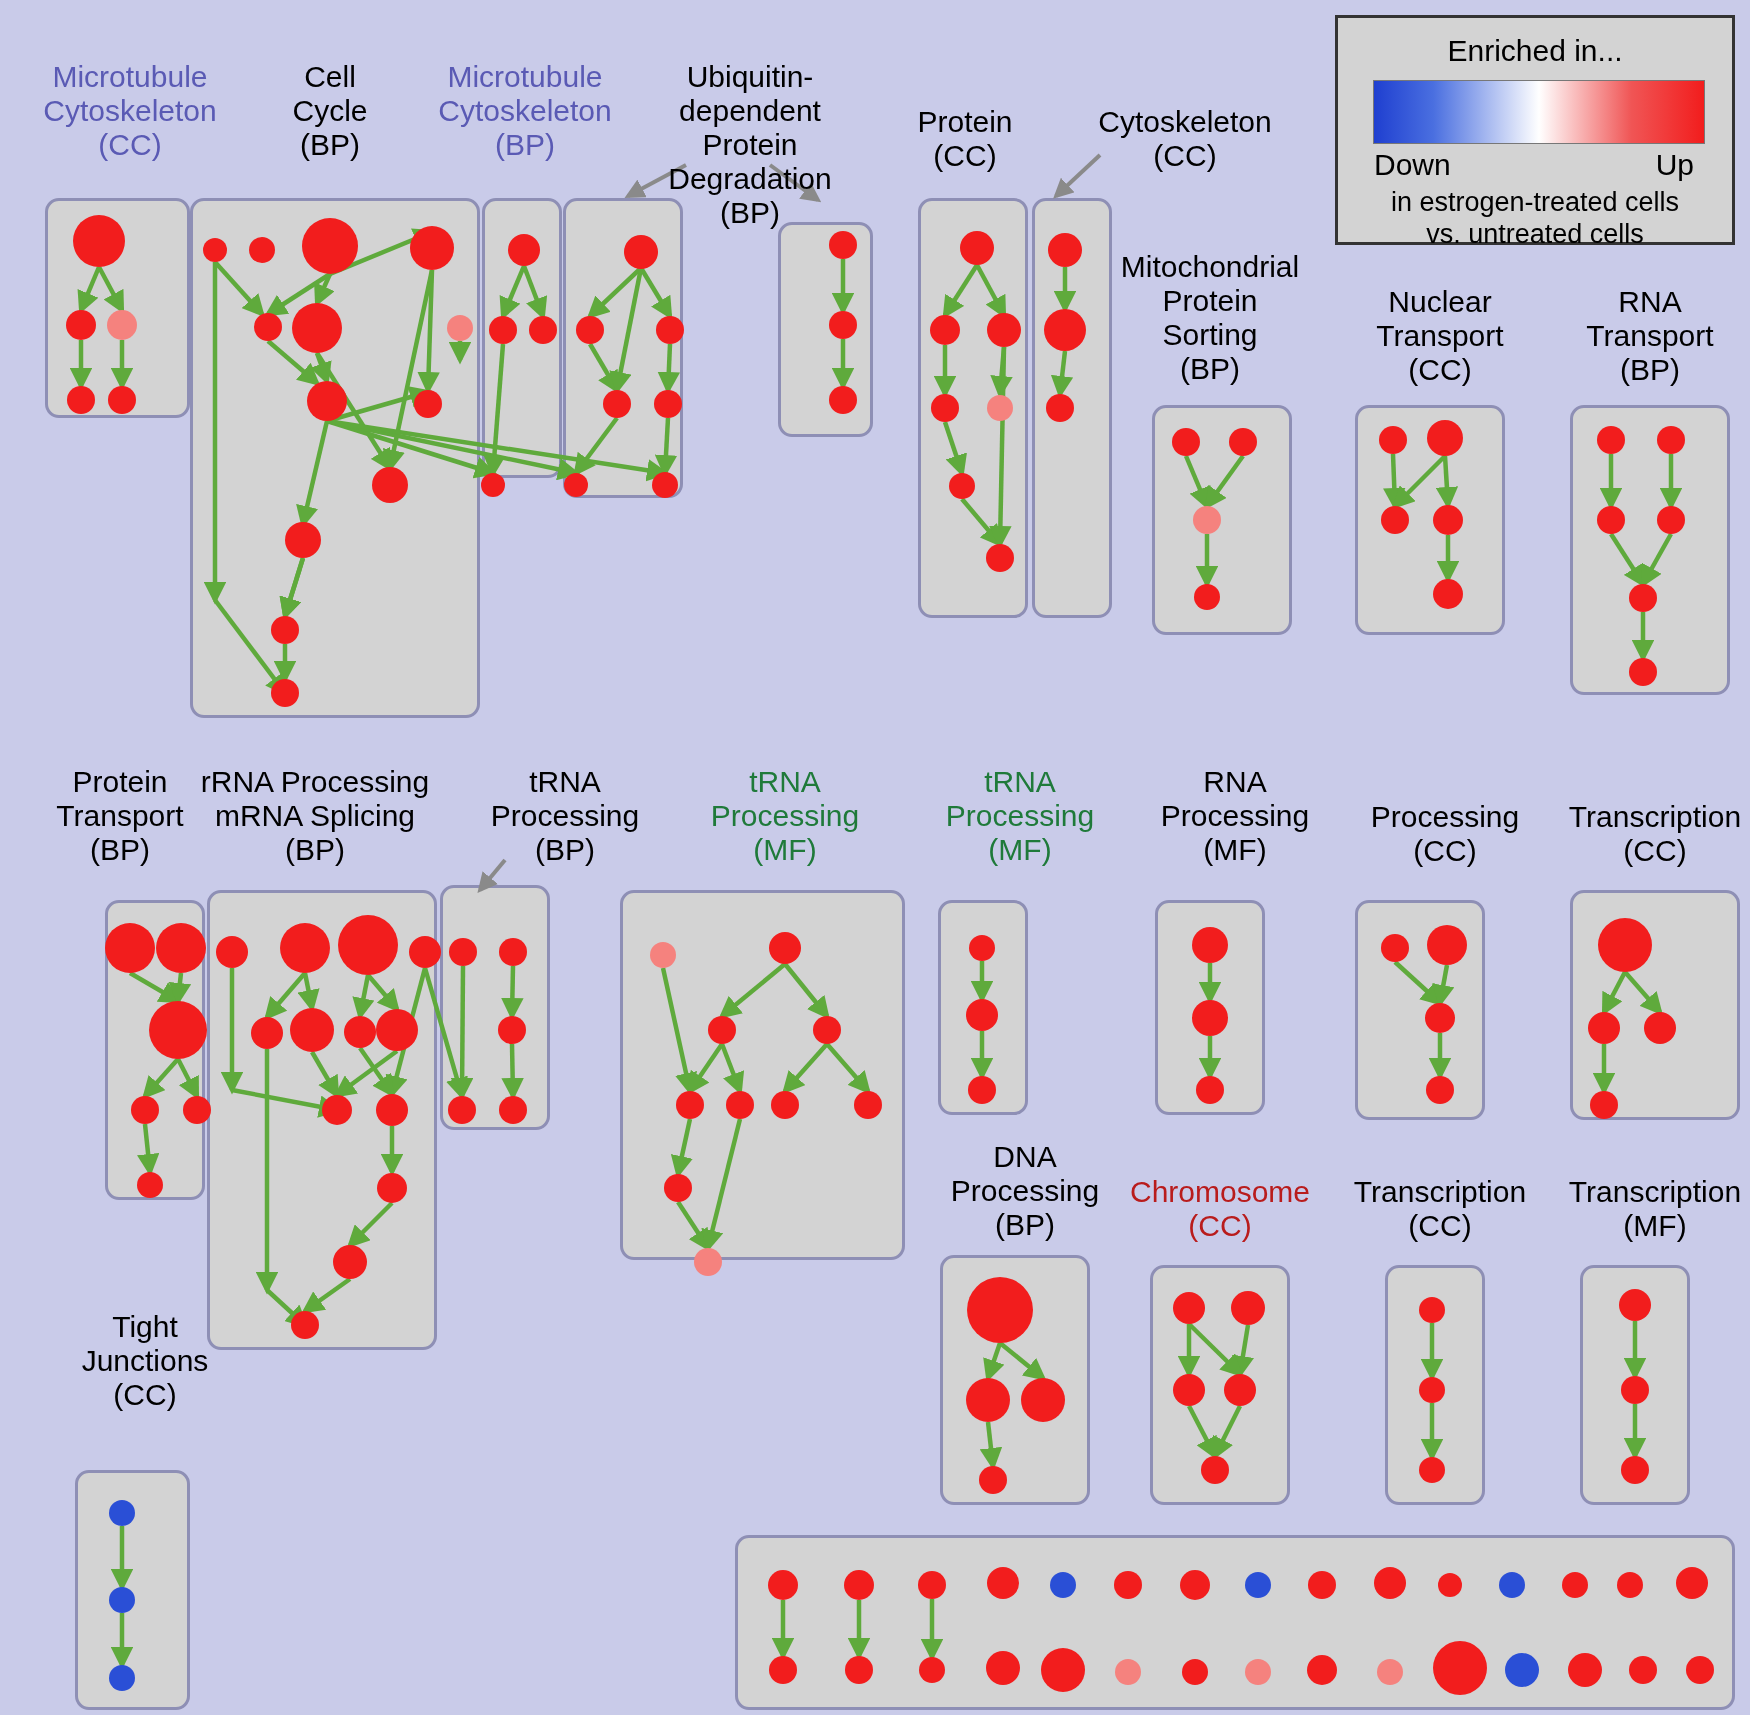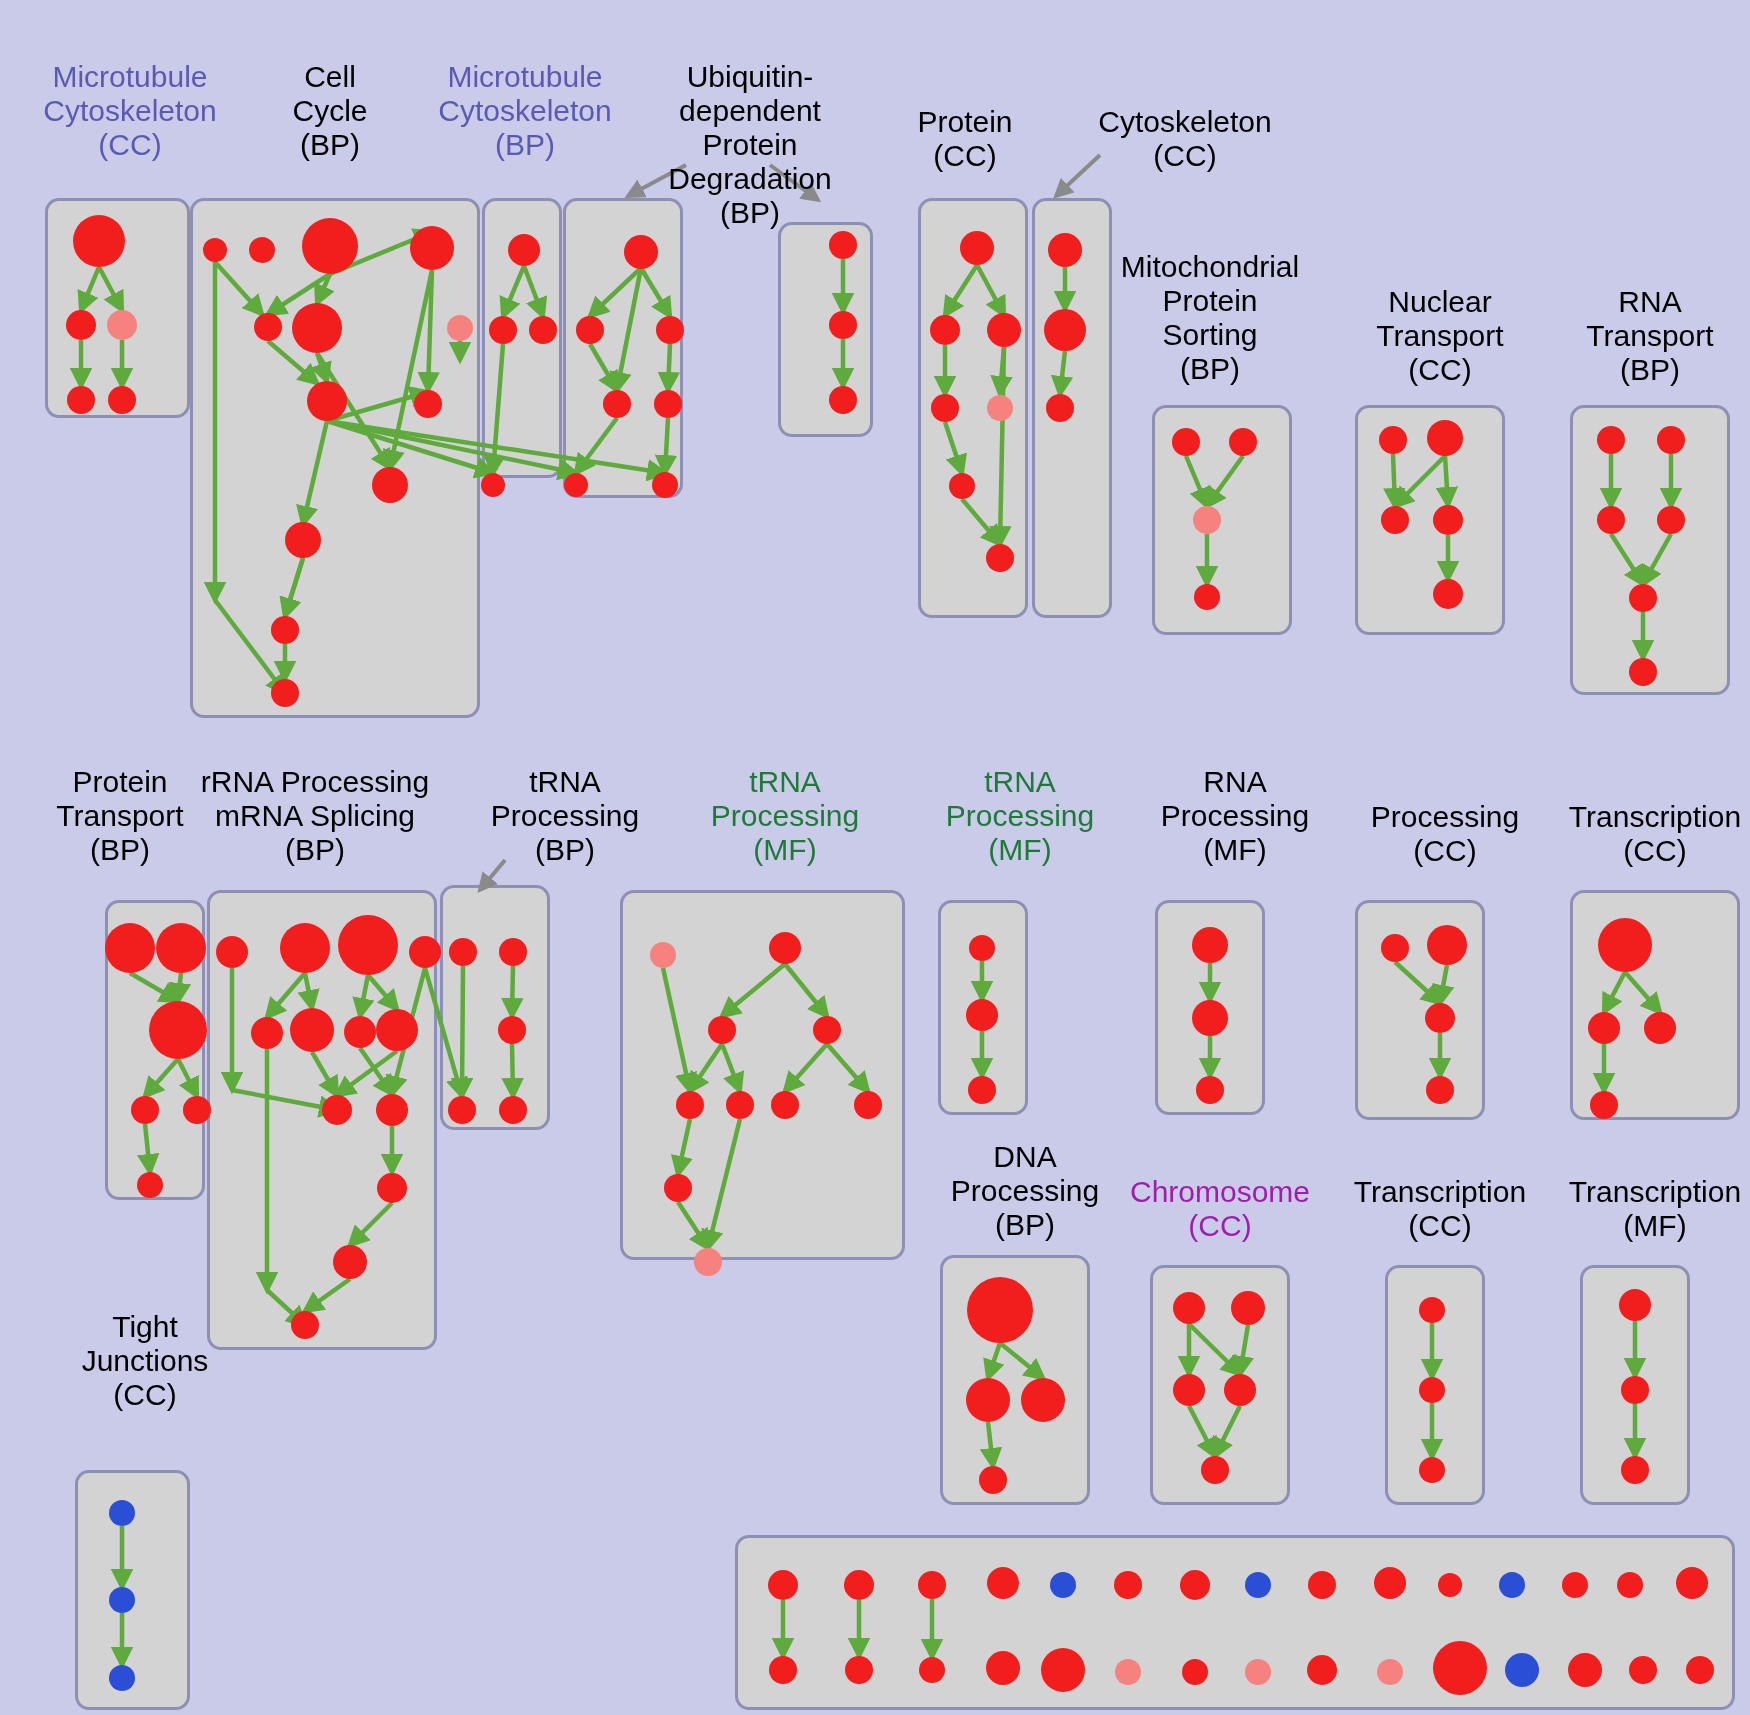--- a/index.html
+++ b/index.html
@@ -424,22 +424,30 @@
     <div class="label" style="left: 1140px; top: 765px; width: 190px; color: rgb(0, 0, 0);">RNA
 Processing
 (MF)</div>
     <div class="label" style="left: 1350px; top: 800px; width: 190px; color: rgb(0, 0, 0);">Processing
 (CC)</div>
     <div class="label" style="left: 1555px; top: 800px; width: 200px; color: rgb(0, 0, 0);">Transcription
 (CC)</div>
     <div class="label" style="left: 925px; top: 1140px; width: 200px; color: rgb(0, 0, 0);">DNA
 Processing
 (BP)</div>
-    <div class="label" style="left: 1110px; top: 1175px; width: 220px; color: #a21caf;">Chromosome
+    <div class="label" style="left: 1110px; top: 1175px; width: 220px; color: #b91c1c;">Chromosome
 (CC)</div>
     <div class="label" style="left: 1330px; top: 1175px; width: 220px; color: rgb(0, 0, 0);">Transcription
 (CC)</div>
     <div class="label" style="left: 1545px; top: 1175px; width: 220px; color: rgb(0, 0, 0);">Transcription
 (MF)</div>
     <div class="label" style="left: 50px; top: 1310px; width: 190px; color: rgb(0, 0, 0);">Tight
 Junctions
 (CC)</div>
+    <div class="legend" style="left: 1335px; top: 15px; width: 400px; height: 230px;">
+      <div class="legend-title" style="top:16px;">Enriched in...</div>
+      <div class="legend-bar" style="left:35px;top:62px;width:330px;height:62px;"></div>
+      <div class="legend-down" style="left:36px;top:130px;">Down</div>
+      <div class="legend-up" style="right:38px;top:130px;">Up</div>
+      <div class="legend-sub" style="top:168px;">in estrogen-treated cells
+vs. untreated cells</div>
+    </div>
   </div>
 
 </body></html>

